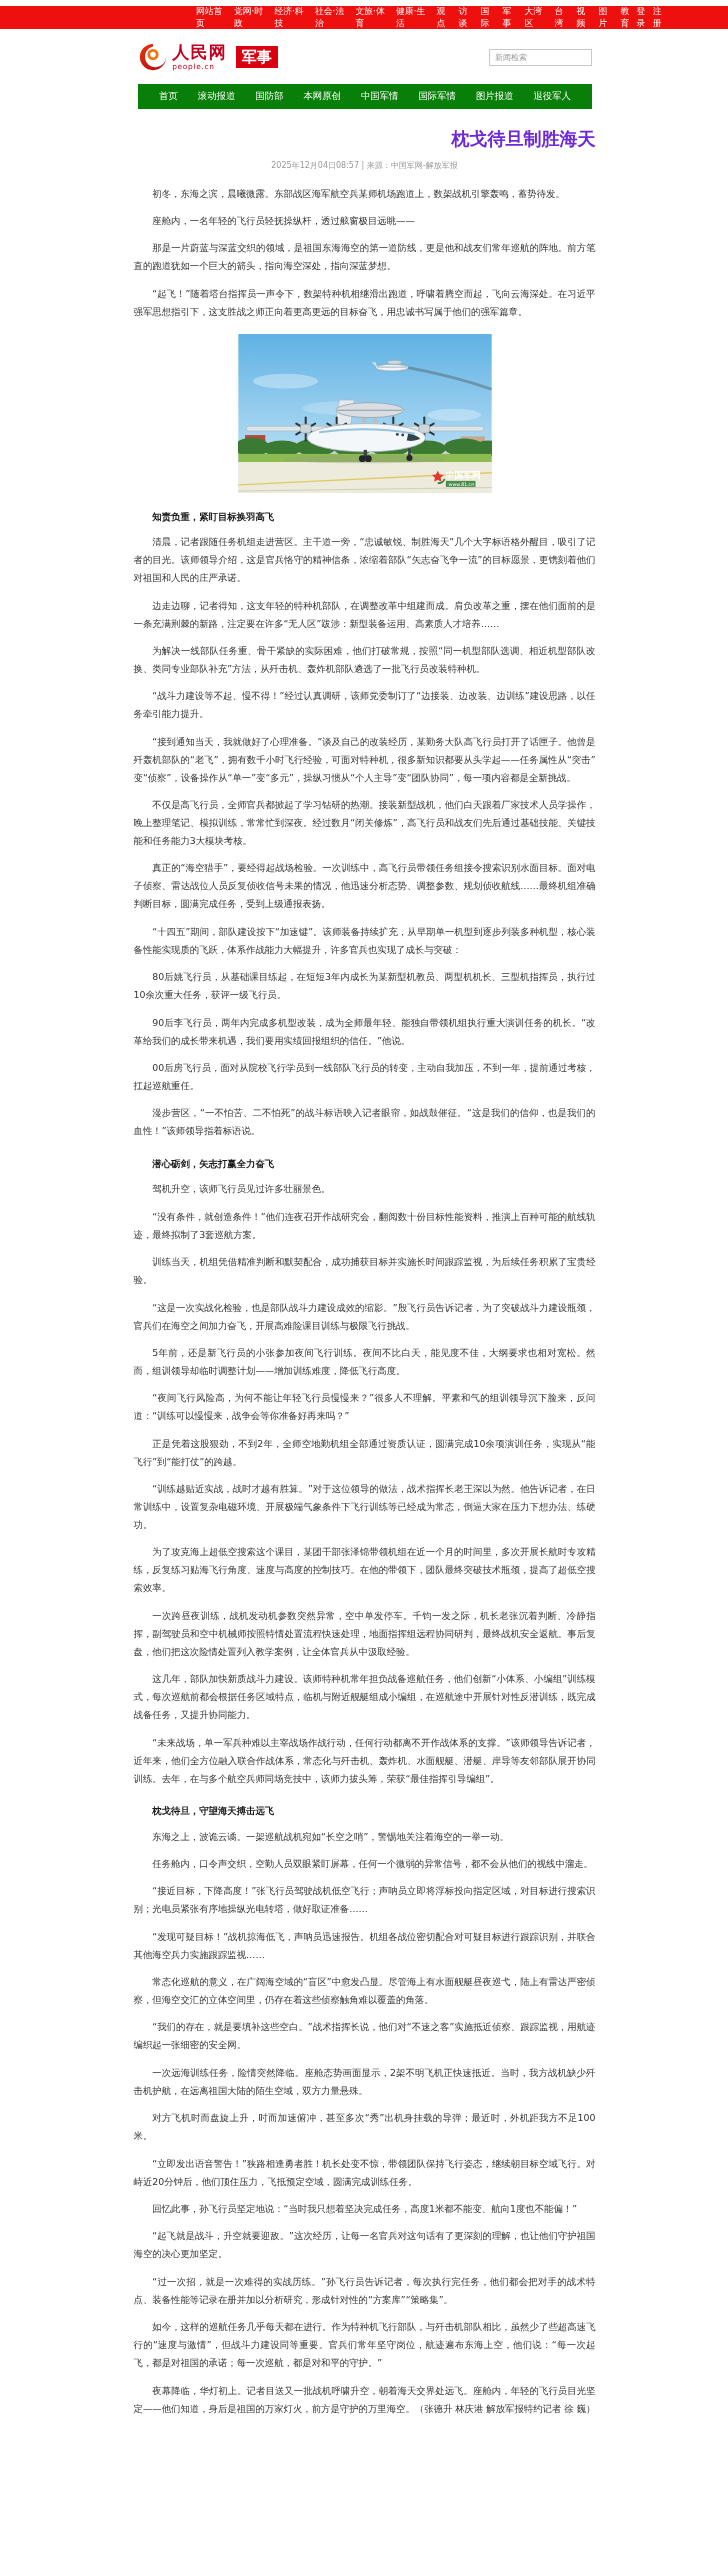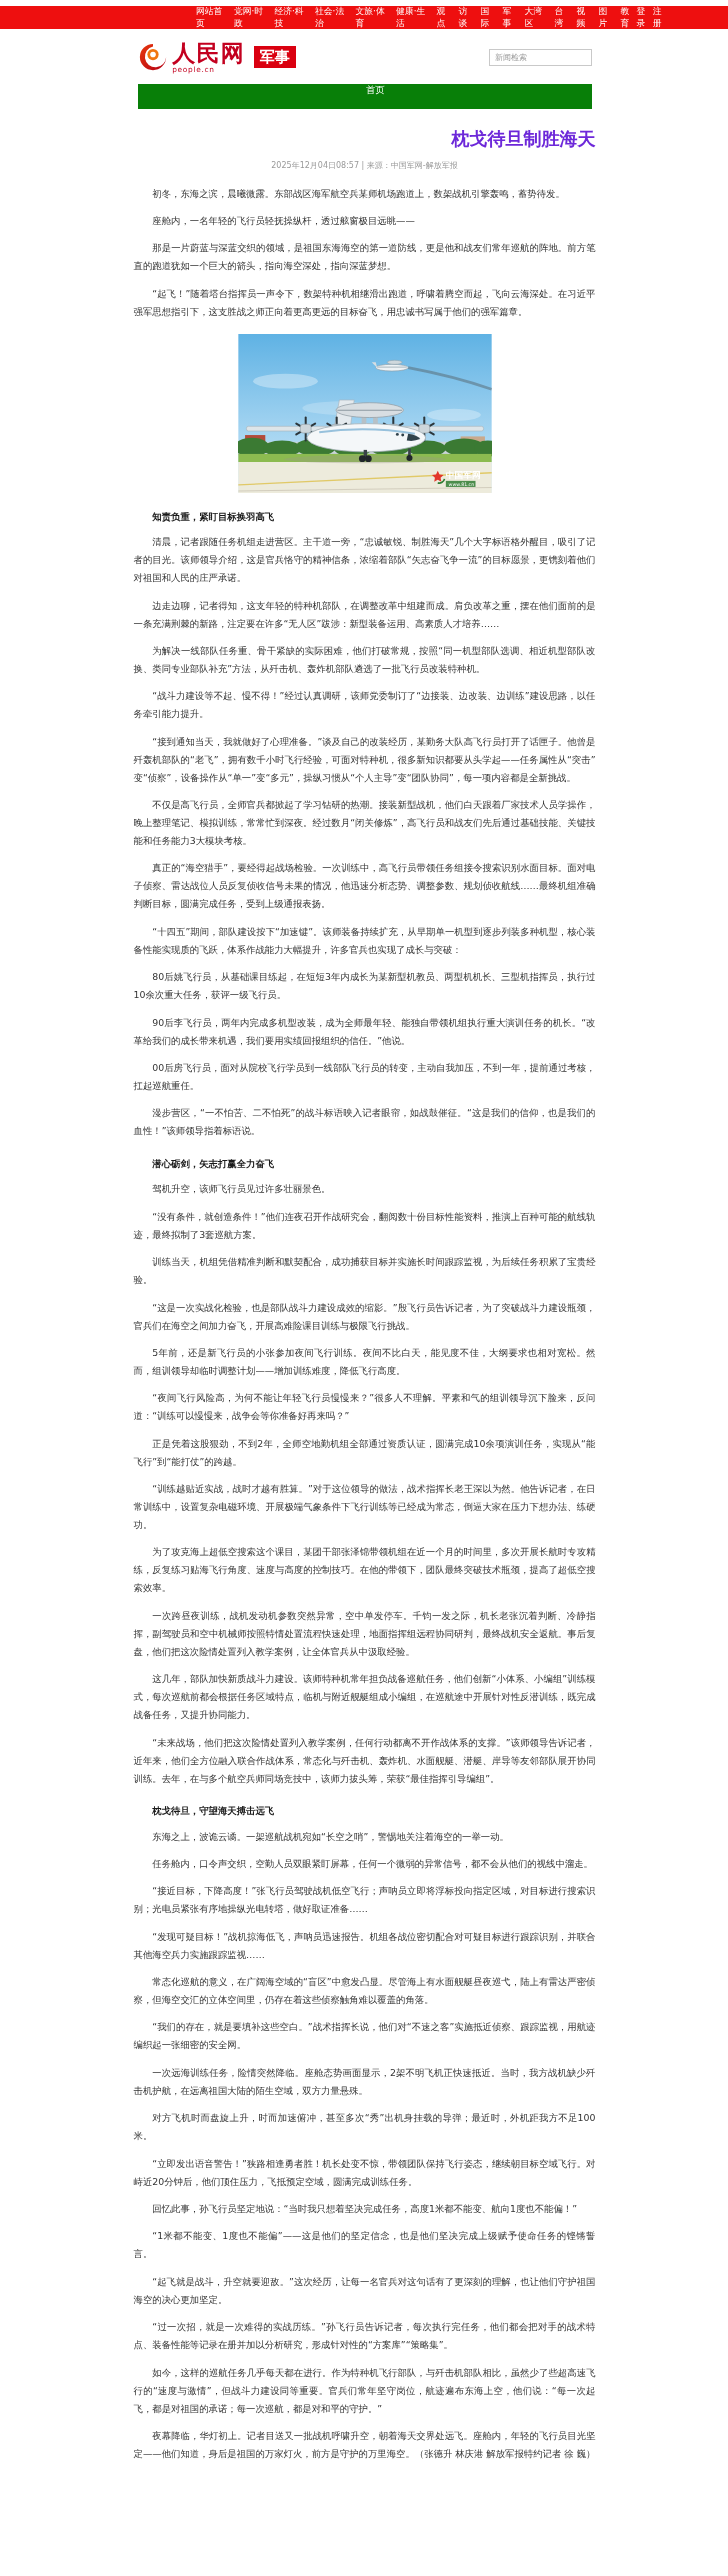--- a/index.html
+++ b/index.html
@@ -18,33 +18,33 @@
   .topbar-nav { display:flex; gap:6px; flex-wrap:nowrap; }
   .topbar-auth { display:flex; gap:0; }
   
   .site-header {
     width:454px; margin:10.8px auto 9.4px; display:flex; align-items:center; height:35px;
   }
   .brand { display:flex; align-items:center; gap:4.7px; cursor:pointer; }
   .logo-swoosh { width:30px; height:30px; }
   .logo-texts { display:flex; flex-direction:column; line-height:1; }
   .logo-cn { font-family:"DejaVu Serif","Liberation Serif",serif; font-weight:bold;
-             font-size:23px; color:#c3001f; letter-spacing:1.3px; }
+             font-size:17px; color:#c3001f; letter-spacing:1.3px; }
   .logo-en { font-size:7.4px; color:#c3001f; margin-top:1.3px; letter-spacing:0.7px; }
   .channel-badge { background:#da0010; color:#fff; font-size:15px; font-weight:bold;
                    padding:2px 6px; margin-left:4px; line-height:1.2; }
   .search-input {
     margin-left:auto; width:103px; height:17px; border:0.7px solid #c9c9c9;
     font-size:8px; color:#555; padding:0 5.4px; outline:none;
   }
   .search-input::placeholder { color:#999; }
   
   .subnav {
     width:454px; margin:0 auto; background:#087f08; height:25px;
-    display:flex; align-items:center; gap:20px; padding-left:21.6px;flex-direction:column;
+    display:flex; align-items:center; gap:20px; padding-left:21.6px;
   }
   .subnav a { color:#ffffff; font-size:9.4px; text-decoration:none; white-space:nowrap; }
   
   .article { width:462px; margin:0 auto; }
   .article-title { text-align:right; font-size:18px; color:#6d28d9; font-weight:bold;
                    margin:17.5px 0 9.4px; font-family:"DejaVu Sans","Liberation Sans",sans-serif; }
   .article-meta { text-align:center; font-size:8px; color:#999; margin:0 0 13.5px; }
   .para { font-size:9.4px; color:#333; line-height:18px; text-indent:2em;
           margin:9.4px 0; text-align:justify; }
   .sec-heading { font-size:9.4px; color:#1a1a1a; font-weight:bold; text-indent:2em;
@@ -237,32 +237,31 @@
       <p class="para">“没有条件，就创造条件！”他们连夜召开作战研究会，翻阅数十份目标性能资料，推演上百种可能的航线轨迹，最终拟制了3套巡航方案。</p>
       <p class="para">训练当天，机组凭借精准判断和默契配合，成功捕获目标并实施长时间跟踪监视，为后续任务积累了宝贵经验。</p>
       <p class="para">“这是一次实战化检验，也是部队战斗力建设成效的缩影。”殷飞行员告诉记者，为了突破战斗力建设瓶颈，官兵们在海空之间加力奋飞，开展高难险课目训练与极限飞行挑战。</p>
       <p class="para">5年前，还是新飞行员的小张参加夜间飞行训练。夜间不比白天，能见度不佳，大纲要求也相对宽松。然而，组训领导却临时调整计划——增加训练难度，降低飞行高度。</p>
       <p class="para">“夜间飞行风险高，为何不能让年轻飞行员慢慢来？”很多人不理解。平素和气的组训领导沉下脸来，反问道：“训练可以慢慢来，战争会等你准备好再来吗？”</p>
       <p class="para">正是凭着这股狠劲，不到2年，全师空地勤机组全部通过资质认证，圆满完成10余项演训任务，实现从“能飞行”到“能打仗”的跨越。</p>
       <p class="para">“训练越贴近实战，战时才越有胜算。”对于这位领导的做法，战术指挥长老王深以为然。他告诉记者，在日常训练中，设置复杂电磁环境、开展极端气象条件下飞行训练等已经成为常态，倒逼大家在压力下想办法、练硬功。</p>
       <p class="para">为了攻克海上超低空搜索这个课目，某团干部张泽锦带领机组在近一个月的时间里，多次开展长航时专攻精练，反复练习贴海飞行角度、速度与高度的控制技巧。在他的带领下，团队最终突破技术瓶颈，提高了超低空搜索效率。</p>
       <p class="para">一次跨昼夜训练，战机发动机参数突然异常，空中单发停车。千钧一发之际，机长老张沉着判断、冷静指挥，副驾驶员和空中机械师按照特情处置流程快速处理，地面指挥组远程协同研判，最终战机安全返航。事后复盘，他们把这次险情处置列入教学案例，让全体官兵从中汲取经验。</p>
       <p class="para">这几年，部队加快新质战斗力建设。该师特种机常年担负战备巡航任务，他们创新“小体系、小编组”训练模式，每次巡航前都会根据任务区域特点，临机与附近舰艇组成小编组，在巡航途中开展针对性反潜训练，既完成战备任务，又提升协同能力。</p>
-      <p class="para">“未来战场，他们把这次险情处置列入教学案例，任何行动都离不开作战体系的支撑。”该师领导告诉记者，近年来，他们全方位融入联合作战体系，常态化与歼击机、轰炸机、水面舰艇、潜艇、岸导等友邻部队展开协同训练。去年，在与多个航空兵师同场竞技中，该师力拔头筹，荣获“最佳指挥引导编组”。</p>
+      <p class="para">“未来战场，单一军兵种难以主宰战场作战行动，任何行动都离不开作战体系的支撑。”该师领导告诉记者，近年来，他们全方位融入联合作战体系，常态化与歼击机、轰炸机、水面舰艇、潜艇、岸导等友邻部队展开协同训练。去年，在与多个航空兵师同场竞技中，该师力拔头筹，荣获“最佳指挥引导编组”。</p>
       <h2 class="sec-heading">枕戈待旦，守望海天搏击远飞</h2>
       <p class="para">东海之上，波诡云谲。一架巡航战机宛如“长空之哨”，警惕地关注着海空的一举一动。</p>
       <p class="para">任务舱内，口令声交织，空勤人员双眼紧盯屏幕，任何一个微弱的异常信号，都不会从他们的视线中溜走。</p>
       <p class="para">“接近目标，下降高度！”张飞行员驾驶战机低空飞行；声呐员立即将浮标投向指定区域，对目标进行搜索识别；光电员紧张有序地操纵光电转塔，做好取证准备……</p>
       <p class="para">“发现可疑目标！”战机掠海低飞，声呐员迅速报告。机组各战位密切配合对可疑目标进行跟踪识别，并联合其他海空兵力实施跟踪监视……</p>
       <p class="para">常态化巡航的意义，在广阔海空域的“盲区”中愈发凸显。尽管海上有水面舰艇昼夜巡弋，陆上有雷达严密侦察，但海空交汇的立体空间里，仍存在着这些侦察触角难以覆盖的角落。</p>
       <p class="para">“我们的存在，就是要填补这些空白。”战术指挥长说，他们对“不速之客”实施抵近侦察、跟踪监视，用航迹编织起一张细密的安全网。</p>
       <p class="para">一次远海训练任务，险情突然降临。座舱态势画面显示，2架不明飞机正快速抵近。当时，我方战机缺少歼击机护航，在远离祖国大陆的陌生空域，双方力量悬殊。</p>
       <p class="para">对方飞机时而盘旋上升，时而加速俯冲，甚至多次“秀”出机身挂载的导弹；最近时，外机距我方不足100米。</p>
       <p class="para">“立即发出语音警告！”狭路相逢勇者胜！机长处变不惊，带领团队保持飞行姿态，继续朝目标空域飞行。对峙近20分钟后，他们顶住压力，飞抵预定空域，圆满完成训练任务。</p>
       <p class="para">回忆此事，孙飞行员坚定地说：“当时我只想着坚决完成任务，高度1米都不能变、航向1度也不能偏！”</p>
-      <p class="para">“1米都不能变、1度也不能偏”——这是他们的坚定信念，也是他们坚决完成上级赋予使命任务的铿锵誓言。</p>
       <p class="para">“起飞就是战斗，升空就要迎敌。”这次经历，让每一名官兵对这句话有了更深刻的理解，也让他们守护祖国海空的决心更加坚定。</p>
       <p class="para">“过一次招，就是一次难得的实战历练。”孙飞行员告诉记者，每次执行完任务，他们都会把对手的战术特点、装备性能等记录在册并加以分析研究，形成针对性的“方案库”“策略集”。</p>
       <p class="para">如今，这样的巡航任务几乎每天都在进行。作为特种机飞行部队，与歼击机部队相比，虽然少了些超高速飞行的“速度与激情”，但战斗力建设同等重要。官兵们常年坚守岗位，航迹遍布东海上空，他们说：“每一次起飞，都是对祖国的承诺；每一次巡航，都是对和平的守护。”</p>
       <p class="para">夜幕降临，华灯初上。记者目送又一批战机呼啸升空，朝着海天交界处远飞。座舱内，年轻的飞行员目光坚定——他们知道，身后是祖国的万家灯火，前方是守护的万里海空。（张德升 林庆港 解放军报特约记者 徐 巍）</p>
     </div>
 </main>
 
 
 </body></html>

